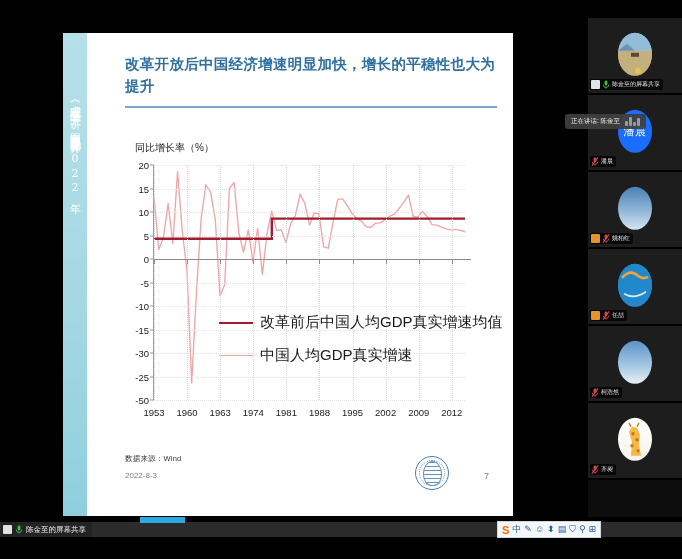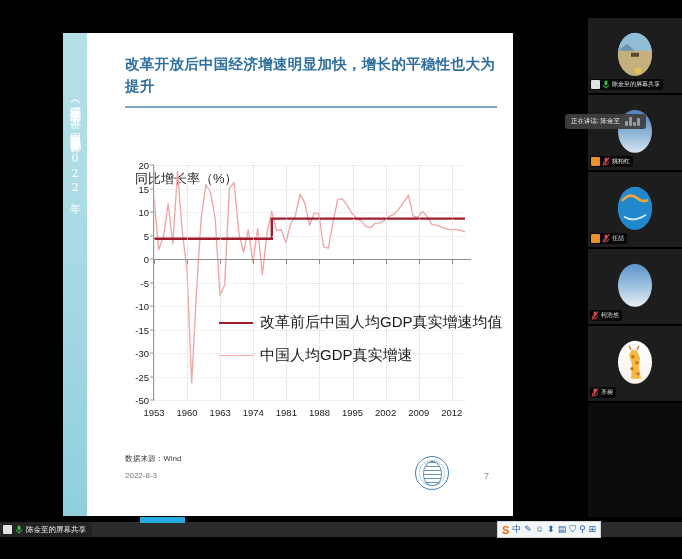--- a/index.html
+++ b/index.html
@@ -39,21 +39,21 @@
     font-size: 14.5px; line-height: 1.55; color: #2f6f9e; font-weight: 600;
     letter-spacing: .3px;
   }
   #title-rule {
     position: absolute; left: 38px; top: 73px; width: 372px; height: 2.2px;
     background: #7aa6cc;
   }
 
   
   #chart-wrap { position: absolute; left: 24px; top: 108px; width: 400px; height: 300px; }
-  #chart-ylabel { position: absolute; left: 24px; top: 0px; font-size: 13px; color: #222; margin-top: 29px; }
+  #chart-ylabel { position: absolute; left: 24px; top: 0px; font-size: 10px; color: #222; }
   #plot {
     position: absolute; left: 42px; top: 24px; width: 312px; height: 235px;
     border-left: 1.2px solid #9a9a9a;
   }
   .gridv { position: absolute; top: 0; bottom: 0; width: 0; border-left: 1px dotted #d6d6d6; }
   .gridh { position: absolute; left: 0; right: 0; height: 0; border-top: 1px dotted #e2e2e2; }
   #zeroline { position: absolute; left: 0; right: -6px; height: 0; border-top: 1.3px solid #8c8c8c; }
   .ytick {
     position: absolute; right: 100%; margin-right: 5px;
     font-size: 9.5px; color: #1a1a1a; transform: translateY(-50%); white-space: nowrap;
@@ -275,20 +275,32 @@
           <span class="badge share"></span>
           <svg viewBox="0 0 8 10" class="mic">
             <rect x="2.4" y="0.6" width="3.2" height="5.4" rx="1.6" fill="#3fbf3f"></rect>
             <path d="M1 5.2a3 3 0 0 0 6 0" stroke="#3fbf3f" stroke-width="1" fill="none"></path>
             <rect x="3.6" y="7.6" width="0.9" height="2" fill="#3fbf3f"></rect>
           </svg>
           <span class="nm">陈金至的屏幕共享</span>
         </div>
       </div>
       <div class="tile">
+        <div class="avatar initials">潘晨</div>
+        <div class="namebar">
+          <svg viewBox="0 0 8 10" class="mic">
+            <rect x="2.4" y="0.6" width="3.2" height="5.4" rx="1.6" fill="#d24a4a"></rect>
+            <path d="M1 5.2a3 3 0 0 0 6 0" stroke="#d24a4a" stroke-width="1" fill="none"></path>
+            <rect x="3.6" y="7.6" width="0.9" height="2" fill="#d24a4a"></rect>
+            <path d="M0.5 9.5 L7.5 0.5" stroke="#d24a4a" stroke-width="1.2"></path>
+          </svg>
+          <span class="nm">潘晨</span>
+        </div>
+      </div>
+      <div class="tile">
         <div class="avatar" style="background: linear-gradient(rgb(75, 127, 181) 0%, rgb(143, 182, 216) 55%, rgb(215, 228, 238) 100%);"></div>
         <div class="namebar">
           <span class="badge host"></span>
           <svg viewBox="0 0 8 10" class="mic">
             <rect x="2.4" y="0.6" width="3.2" height="5.4" rx="1.6" fill="#d24a4a"></rect>
             <path d="M1 5.2a3 3 0 0 0 6 0" stroke="#d24a4a" stroke-width="1" fill="none"></path>
             <rect x="3.6" y="7.6" width="0.9" height="2" fill="#d24a4a"></rect>
             <path d="M0.5 9.5 L7.5 0.5" stroke="#d24a4a" stroke-width="1.2"></path>
           </svg>
           <span class="nm">姚柏红</span>

